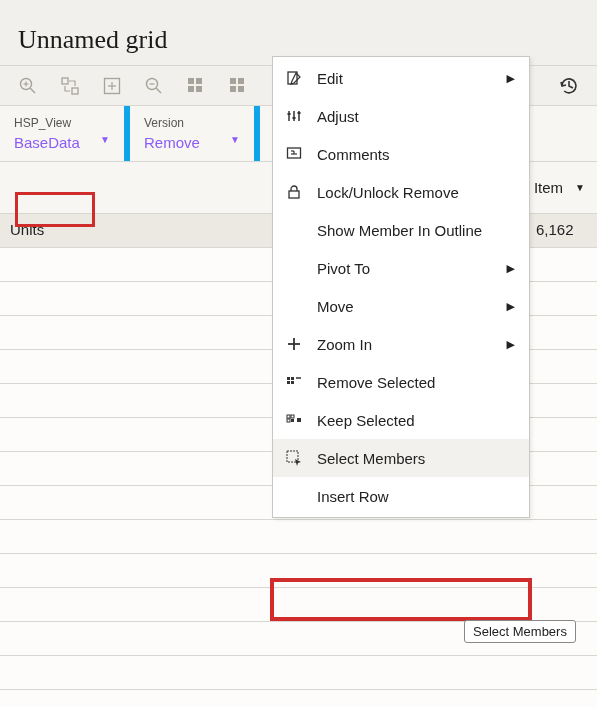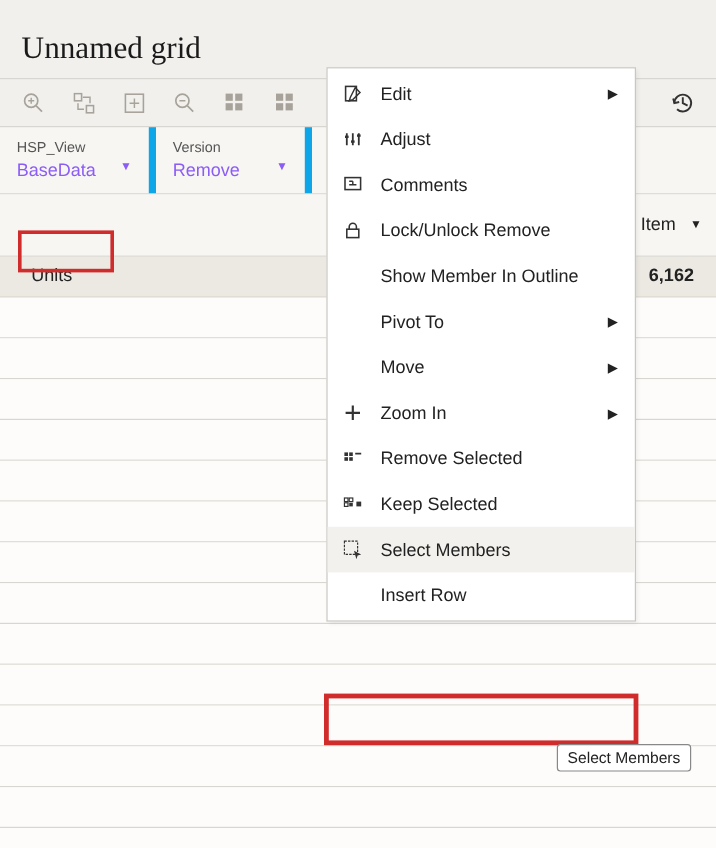--- a/index.html
+++ b/index.html
@@ -71,30 +71,29 @@
   .grid { }
   .grid-row {
     display: flex;
     border-bottom: 1px solid #d8d6d0;
     height: 34px;
     background: #fdfcfa;
   }
   .grid-row.sel { background: #ece9e3; }
   .row-hdr {
     width: 96px;
-    padding: 7px 26px;
+    padding: 7px 10px;
     font-size: 15px;
   }
   .data-cell {
     margin-left: auto;
     padding: 7px 14px;
     font-size: 15px;
-    text-align: center;
+    text-align: left;
     width: 75px;
-    font-weight: bold;
   }
   .highlight-box {
     position: absolute;
     border: 3px solid #d12c2c;
     pointer-events: none;
     z-index: 50;
   }
   .hl-units {
     left: 15px;
     top: 192px;

